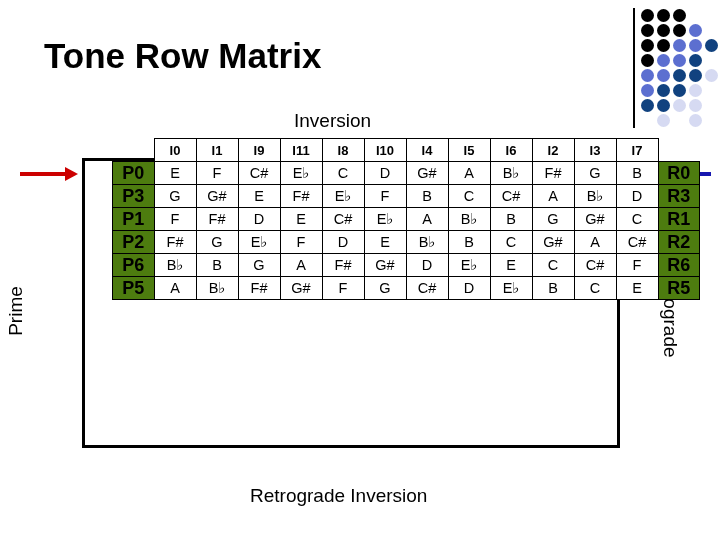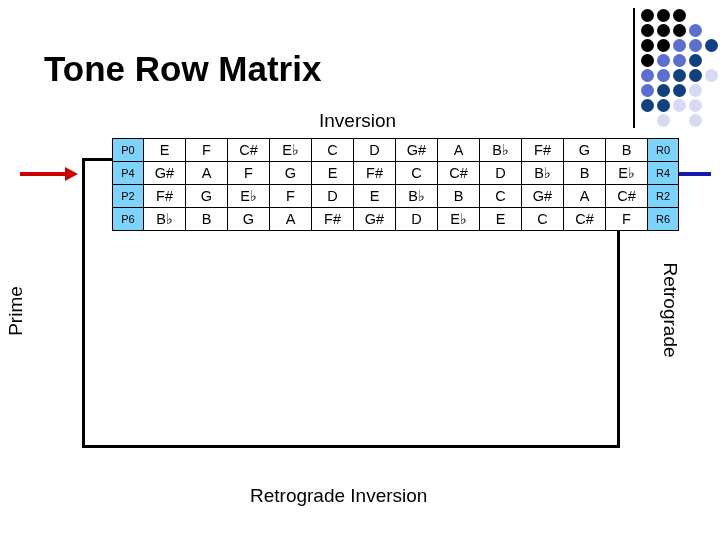--- a/index.html
+++ b/index.html
@@ -41,31 +41,30 @@
   
   #page-title {
     position: absolute;
     left: 44px;
     top: 36px;
     font-size: 35px;
     font-weight: bold;
     color: #000000;
     letter-spacing: 0px;
     white-space: nowrap;
-    margin-top: 13px;
   }
 
   
   .axis-caption {
     position: absolute;
     font-size: 19px;
     color: #000000;
     white-space: nowrap;
   }
-  #caption-inversion { left: 319px; top: 110px; }
+  #caption-inversion { left: 294px; top: 110px; }
   #caption-retrograde-inversion { left: 250px; top: 485px; }
   #caption-prime {
     left: -9px;
     top: 300px;
     transform: rotate(-90deg);
     transform-origin: 50% 50%;
   }
   #caption-retrograde {
     left: 622px;
     top: 299px;
@@ -144,25 +143,25 @@
     border: 1px solid #000000;
     background: #ffffff;
   }
   
   #matrix-table td.corner {
     border: none;
     background: transparent;
   }
   
   #matrix-table td.row-label {
-    font-weight: normal;
-    font-size: 11px;
+    font-weight: bold;
+    font-size: 18px;
     width: 30px;
     border: 1px solid #000000;
-    background: #7dd3fc;
+    background: #4d7c0f;
   }
   
   #matrix-table td.pitch {
     border: 1px solid #000000;
     background: #ffffff;
     font-size: 14.5px;
   }
   .flat { font-size: 15px; }
 
   
@@ -228,50 +227,82 @@
 </div>
 <div class="arrow" id="arrow-retrograde-direction">
   <div class="shaft"></div>
   <div class="head"></div>
 </div>
 
 <div id="matrix-frame"></div>
 <table id="matrix-table">
   <tbody id="matrix-body">
       <tr>
+        <td class="corner"></td>
+        <td class="axis-head">I0</td>
+        <td class="axis-head">I1</td>
+        <td class="axis-head">I9</td>
+        <td class="axis-head">I11</td>
+        <td class="axis-head">I8</td>
+        <td class="axis-head">I10</td>
+        <td class="axis-head">I4</td>
+        <td class="axis-head">I5</td>
+        <td class="axis-head">I6</td>
+        <td class="axis-head">I2</td>
+        <td class="axis-head">I3</td>
+        <td class="axis-head">I7</td>
+        <td class="corner"></td>
+      </tr>
+      <tr>
         <td class="row-label">P0</td>
         <td class="pitch">E</td>
         <td class="pitch">F</td>
         <td class="pitch">C#</td>
         <td class="pitch">E<span class="flat">♭</span></td>
         <td class="pitch">C</td>
         <td class="pitch">D</td>
         <td class="pitch">G#</td>
         <td class="pitch">A</td>
         <td class="pitch">B<span class="flat">♭</span></td>
         <td class="pitch">F#</td>
         <td class="pitch">G</td>
         <td class="pitch">B</td>
         <td class="row-label">R0</td>
       </tr>
       <tr>
-        <td class="row-label">P4</td>
-        <td class="pitch">G#</td>
-        <td class="pitch">A</td>
-        <td class="pitch">F</td>
-        <td class="pitch">G</td>
-        <td class="pitch">E</td>
-        <td class="pitch">F#</td>
-        <td class="pitch">C</td>
-        <td class="pitch">C#</td>
-        <td class="pitch">D</td>
-        <td class="pitch">B<span class="flat">♭</span></td>
-        <td class="pitch">B</td>
-        <td class="pitch">E<span class="flat">♭</span></td>
-        <td class="row-label">R4</td>
+        <td class="row-label">P3</td>
+        <td class="pitch">G</td>
+        <td class="pitch">G#</td>
+        <td class="pitch">E</td>
+        <td class="pitch">F#</td>
+        <td class="pitch">E<span class="flat">♭</span></td>
+        <td class="pitch">F</td>
+        <td class="pitch">B</td>
+        <td class="pitch">C</td>
+        <td class="pitch">C#</td>
+        <td class="pitch">A</td>
+        <td class="pitch">B<span class="flat">♭</span></td>
+        <td class="pitch">D</td>
+        <td class="row-label">R3</td>
+      </tr>
+      <tr>
+        <td class="row-label">P1</td>
+        <td class="pitch">F</td>
+        <td class="pitch">F#</td>
+        <td class="pitch">D</td>
+        <td class="pitch">E</td>
+        <td class="pitch">C#</td>
+        <td class="pitch">E<span class="flat">♭</span></td>
+        <td class="pitch">A</td>
+        <td class="pitch">B<span class="flat">♭</span></td>
+        <td class="pitch">B</td>
+        <td class="pitch">G</td>
+        <td class="pitch">G#</td>
+        <td class="pitch">C</td>
+        <td class="row-label">R1</td>
       </tr>
       <tr>
         <td class="row-label">P2</td>
         <td class="pitch">F#</td>
         <td class="pitch">G</td>
         <td class="pitch">E<span class="flat">♭</span></td>
         <td class="pitch">F</td>
         <td class="pitch">D</td>
         <td class="pitch">E</td>
         <td class="pitch">B<span class="flat">♭</span></td>
@@ -290,15 +321,31 @@
         <td class="pitch">A</td>
         <td class="pitch">F#</td>
         <td class="pitch">G#</td>
         <td class="pitch">D</td>
         <td class="pitch">E<span class="flat">♭</span></td>
         <td class="pitch">E</td>
         <td class="pitch">C</td>
         <td class="pitch">C#</td>
         <td class="pitch">F</td>
         <td class="row-label">R6</td>
+      </tr>
+      <tr>
+        <td class="row-label">P5</td>
+        <td class="pitch">A</td>
+        <td class="pitch">B<span class="flat">♭</span></td>
+        <td class="pitch">F#</td>
+        <td class="pitch">G#</td>
+        <td class="pitch">F</td>
+        <td class="pitch">G</td>
+        <td class="pitch">C#</td>
+        <td class="pitch">D</td>
+        <td class="pitch">E<span class="flat">♭</span></td>
+        <td class="pitch">B</td>
+        <td class="pitch">C</td>
+        <td class="pitch">E</td>
+        <td class="row-label">R5</td>
       </tr>
     </tbody>
 </table>
 
 </body></html>

